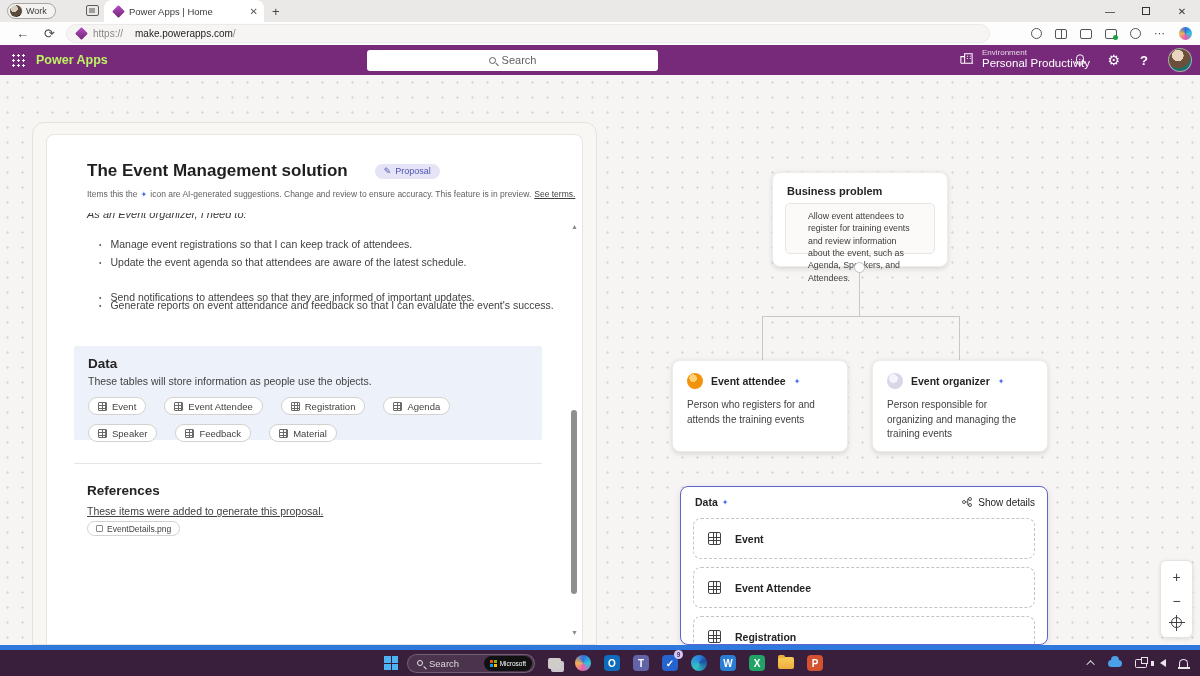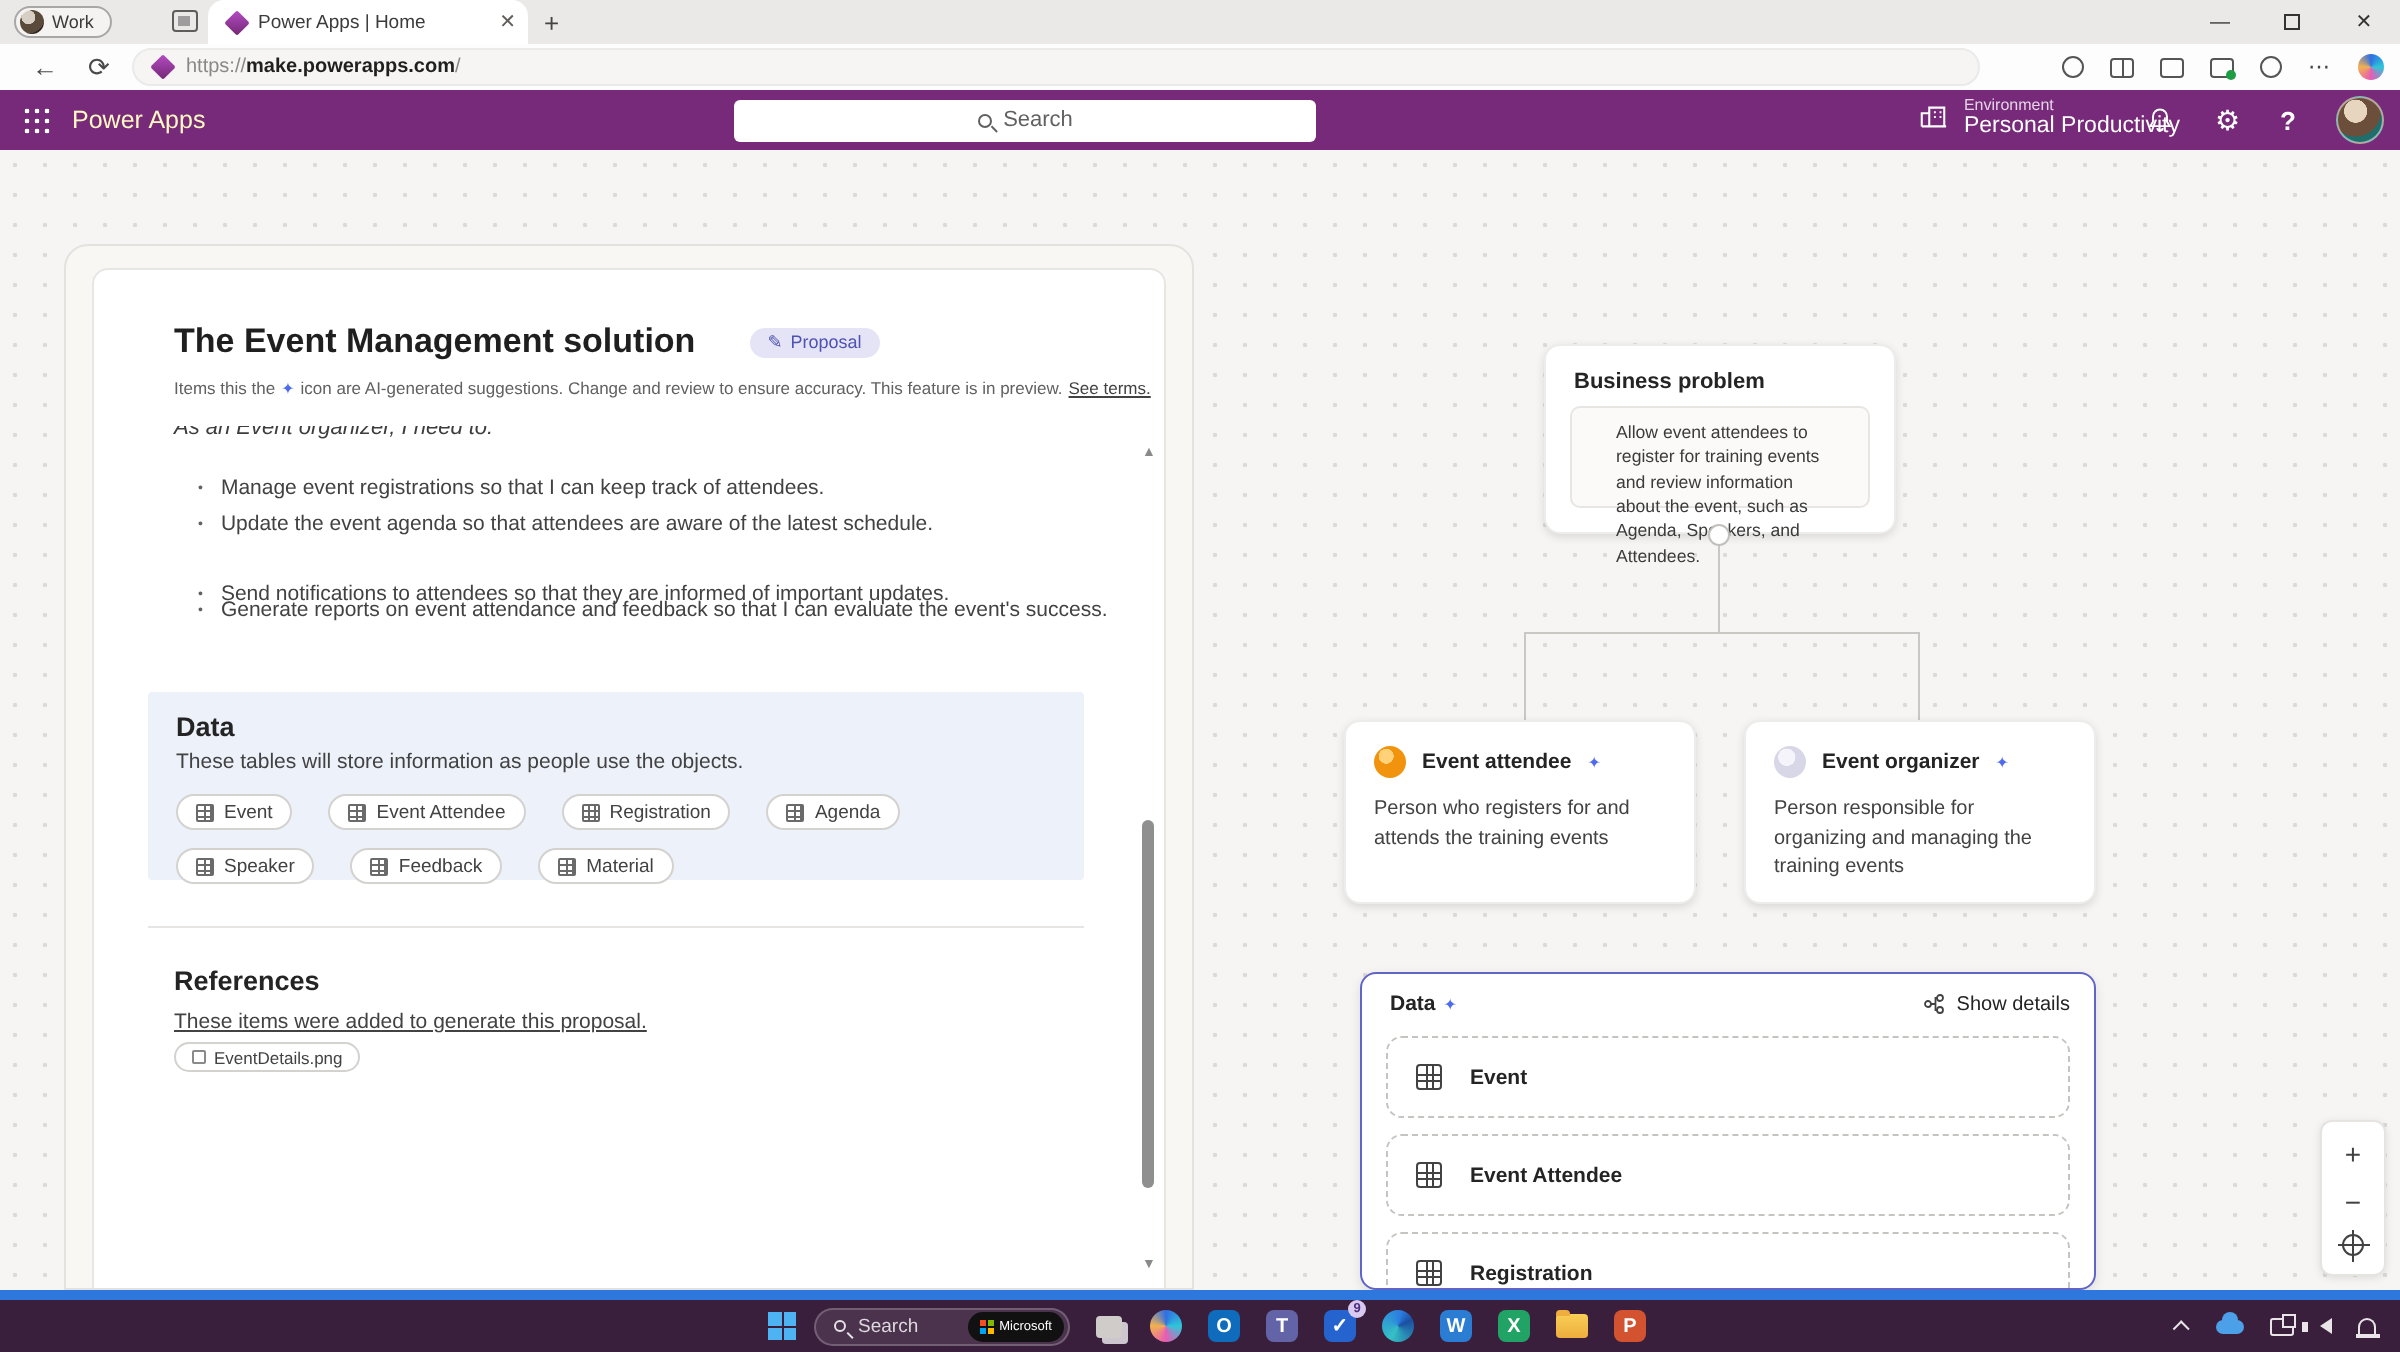--- a/index.html
+++ b/index.html
@@ -22,33 +22,33 @@
   .newtab { left:272px; top:4px; font-size:13px; color:#454442; }
   .win-controls { right:0; top:0; height:22px; display:flex; }
   .win-btn { width:36px; height:22px; display:flex; align-items:center; justify-content:center; font-size:10px; color:#333; }
   .maximize-glyph { width:8px; height:8px; border:1px solid #333; }
 
   
   .addressrow { left:0; top:22px; width:1200px; height:23px; background:#fdfdfd; }
   .nav-glyph { font-size:13px; color:#4a4a4a; }
   .url-pill { left:66px; top:2px; width:924px; height:19px; background:#f6f5f4; border:1px solid #ebeae9; border-radius:10px; display:flex; align-items:center; padding:0 10px; gap:7px; }
   .url-text { font-size:10px; color:#8a8886; white-space:nowrap; }
-  .url-text b { color:#1f1f1f; font-weight:bold; }
+  .url-text b { color:#1f1f1f; font-weight:normal;margin-left:12px; }
   .toolbar-icons { right:8px; top:2px; height:19px; display:flex; align-items:center; gap:13px; }
   .mini-ic { width:12px; height:10px; border:1px solid #555; border-radius:2px; position:relative; }
   .mini-ic.split::after { content:""; position:absolute; left:5px; top:0; bottom:0; border-left:1px solid #555; }
   .mini-ic.round { border-radius:50%; width:11px; height:11px; }
   .mini-ic.check::after { content:""; position:absolute; right:-2px; bottom:-2px; width:5px; height:5px; border-radius:50%; background:#1d9e45; }
   .dots3 { font-size:11px; color:#444; letter-spacing:1px; }
   .copilot-ic { width:13px; height:13px; border-radius:50%; background:conic-gradient(#2f6fe4,#2ec6d8,#e85bb5,#f2b250,#2f6fe4); }
 
   
   .appbar { left:0; top:45px; width:1200px; height:30px; background:#772a79; color:#fff; }
   .waffle { left:11px; top:8px; width:14px; height:14px; background-image:radial-gradient(circle,#fff 1.1px,transparent 1.3px); background-size:5px 5px; }
-  .app-name { left:36px; top:8px; font-size:12.5px; font-weight:normal; color:#fef9c3; }
+  .app-name { left:36px; top:8px; font-size:12.5px; font-weight:bold; color:#bef264; }
   .pa-search { left:367px; top:4.5px; width:291px; height:21px; background:#fff; border-radius:3px; display:flex; align-items:center; justify-content:center; gap:6px; }
   .mag { width:7px; height:7px; border:1.4px solid #616161; border-radius:50%; position:relative; flex:none; }
   .mag::after { content:""; position:absolute; left:5px; top:6px; width:4px; height:1.4px; background:#616161; transform:rotate(45deg); }
   .pa-search-label { font-size:11px; color:#616161; }
   .env-cluster { right:110px; top:3px; display:flex; align-items:center; gap:8px; }
   .env-label { font-size:8px; color:rgba(255,255,255,.8); }
   .env-name { font-size:11.5px; color:#fff; }
   .appbar-right { right:8px; top:0; height:30px; display:flex; align-items:center; gap:20px; }
   .gear-glyph { font-size:14px; color:#fff; }
   .help-glyph { font-size:13px; color:#fff; font-weight:bold; }

